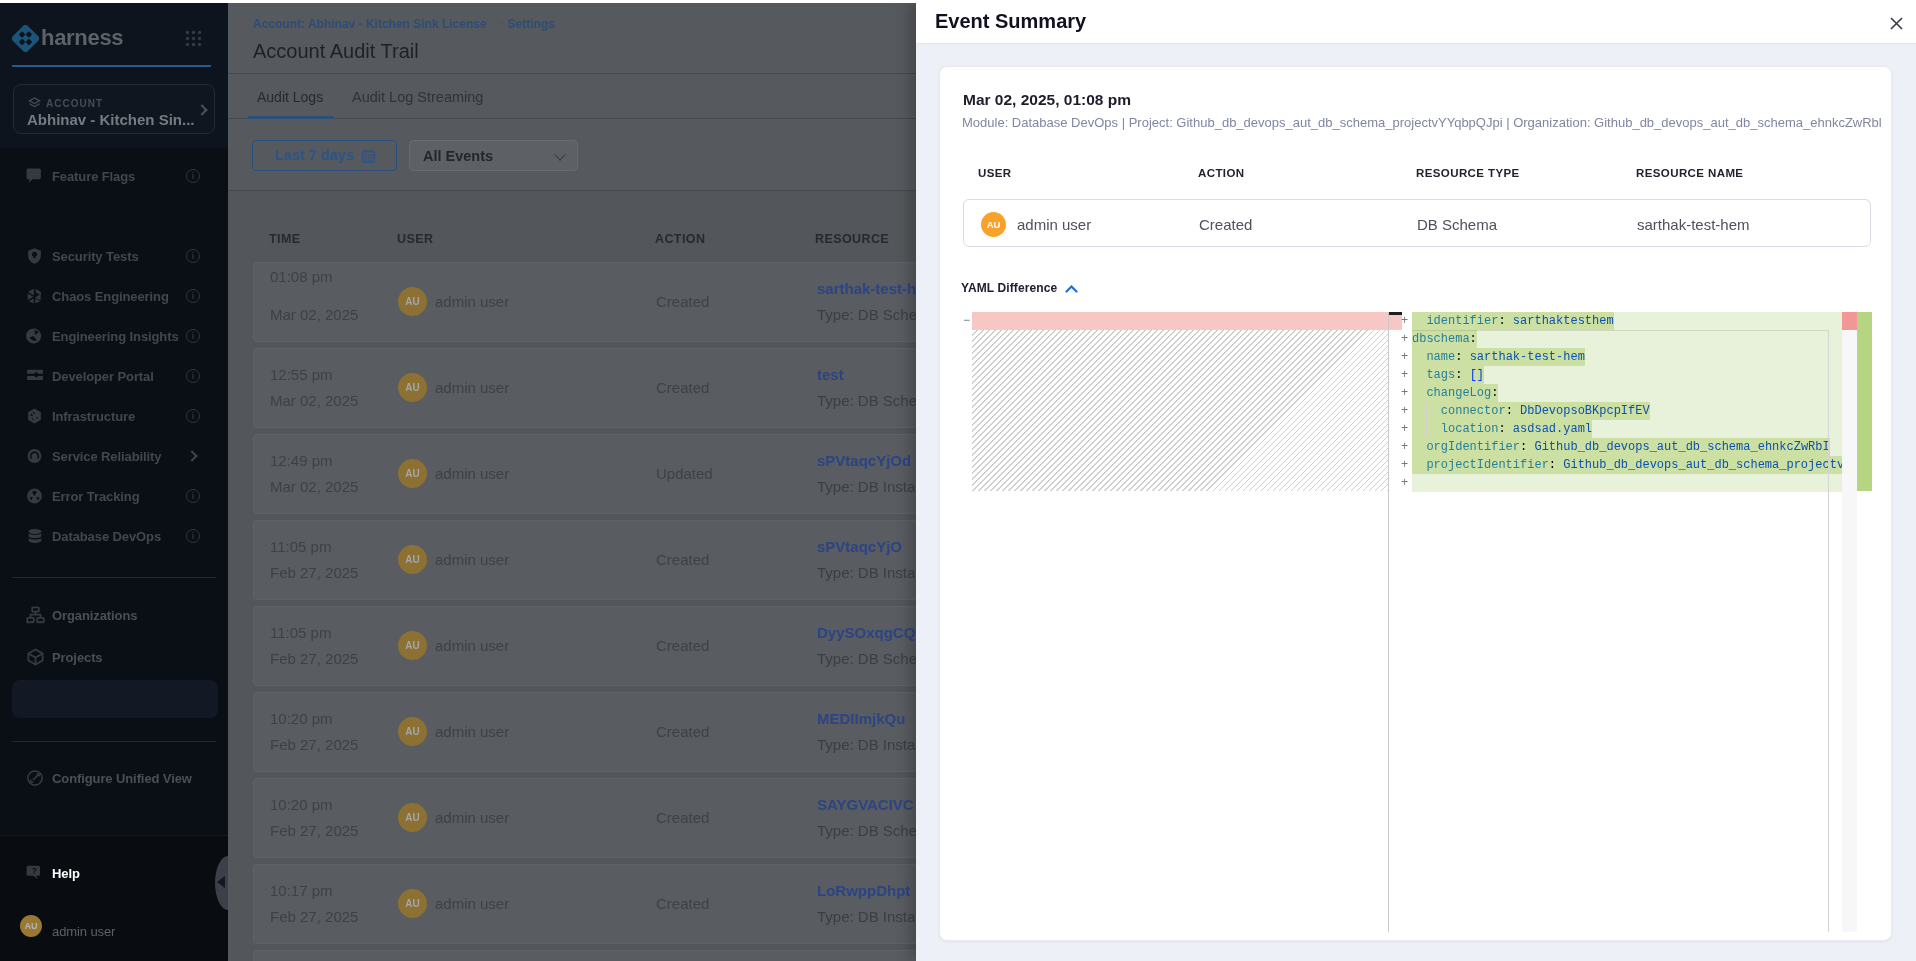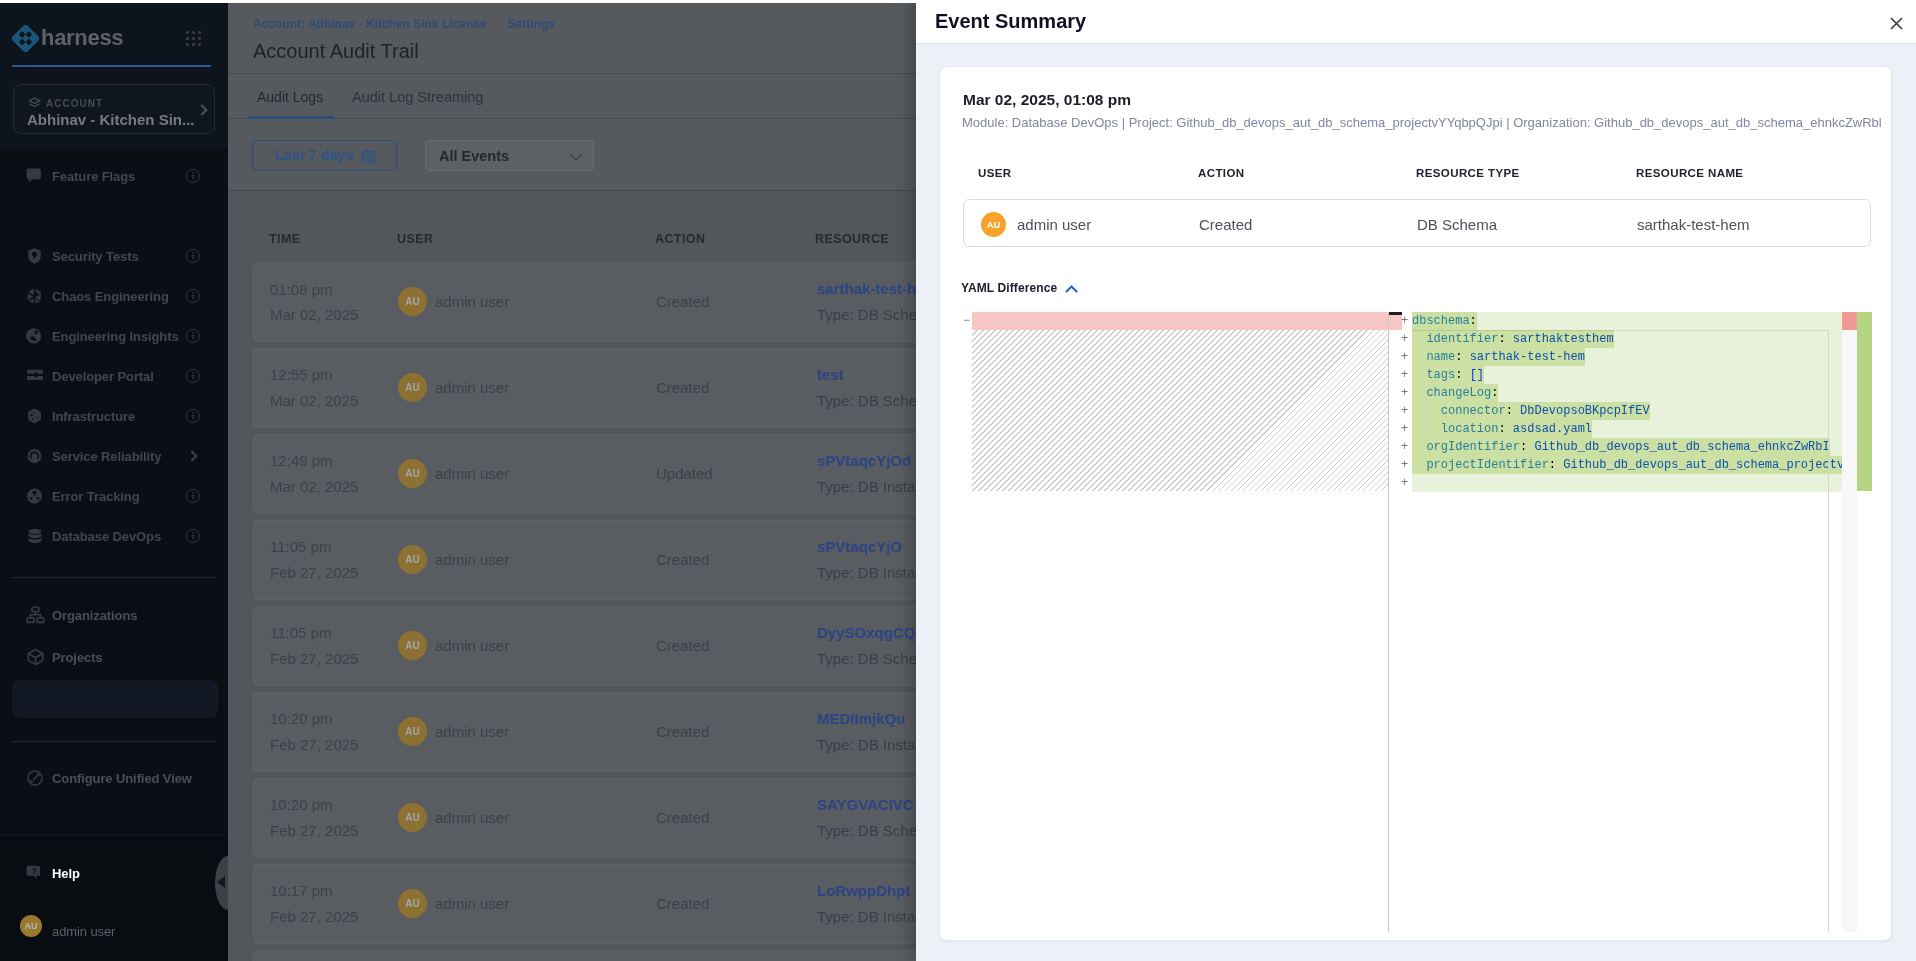--- a/index.html
+++ b/index.html
@@ -219,32 +219,32 @@
           <g fill="#2d5488">
             <rect x="4.2" y="8.6" width="2" height="2"></rect>
             <rect x="7.5" y="8.6" width="2" height="2"></rect>
             <rect x="10.8" y="8.6" width="2" height="2"></rect>
             <rect x="4.2" y="11.7" width="2" height="2"></rect>
             <rect x="7.5" y="11.7" width="2" height="2"></rect>
             <rect x="10.8" y="11.7" width="2" height="2"></rect>
           </g>
         </svg>
     </div>
-    <div class="abs" style="left:197px;top:140px;width:169px;height:31px;background:#5d6064;border:1px solid #686b70;border-radius:4px">
+    <div class="abs" style="left:181px;top:140px;width:169px;height:31px;background:#5d6064;border:1px solid #686b70;border-radius:4px">
       <span class="abs" style="left:13px;top:7px;font-size:14.5px;font-weight:600;color:#24262b">All Events</span>
       <span class="abs" style="left:146px;top:10px;width:8px;height:8px;border-right:1.8px solid #383c42;border-bottom:1.8px solid #383c42;transform:rotate(45deg)"></span>
     </div>
 
     <div class="abs" style="left:41px;top:232px;font-size:12.5px;font-weight:700;color:#26292e;letter-spacing:0.4px">TIME</div>
     <div class="abs" style="left:169px;top:232px;font-size:12.5px;font-weight:700;color:#26292e;letter-spacing:0.4px">USER</div>
     <div class="abs" style="left:427px;top:232px;font-size:12.5px;font-weight:700;color:#26292e;letter-spacing:0.4px">ACTION</div>
     <div class="abs" style="left:587px;top:232px;font-size:12.5px;font-weight:700;color:#26292e;letter-spacing:0.4px">RESOURCE</div>
 
     <div class="row" style="top:262px">
-        <div class="rtime" style="top:18px">01:08 pm</div>
+        <div class="rtime" style="top:5px">01:08 pm</div>
         <div class="rtime" style="top:43px">Mar 02, 2025</div>
         <div class="ravat">AU</div>
         <div class="ruser">admin user</div>
         <div class="ract" style="top:30px">Created</div>
         <div class="rlink" style="top:17px">sarthak-test-hem</div>
         <div class="rtype" style="top:43px">Type: DB Schema</div>
       </div>
     <div class="row" style="top:348px">
         <div class="rtime" style="top:17px">12:55 pm</div>
         <div class="rtime" style="top:43px">Mar 02, 2025</div>
@@ -339,22 +339,22 @@
       <div id="diff" class="abs" style="left:21px;top:245px;width:911px;height:622px;overflow:hidden">
         <div class="abs mono" style="left:2px;top:0;color:#777">−</div>
         <div class="abs" style="left:11px;top:0;width:430px;height:18px;background:#f7c7c6"></div>
         <div class="abs" style="left:428px;top:0;width:13px;height:3px;background:#1e1e1e"></div>
         <div class="abs" style="left:11px;top:18px;width:417px;height:161px;background:repeating-linear-gradient(135deg,#ffffff 0,#ffffff 3.05px,#cfcfcf 3.05px,#cfcfcf 4.25px)"></div>
         <div class="abs" style="left:427px;top:0;width:1px;height:620px;background:#c9c9c9"></div>
 
         <div class="abs mono" style="left:440px;top:0;color:#777">+<br>+<br>+<br>+<br>+<br>+<br>+<br>+<br>+<br>+</div>
 
         <div class="abs" style="left:451px;top:0;width:430px;height:180px;overflow:hidden">
+          <div class="gl"><span class="gc">  <i class="k">identifier</i>: <i class="v">sarthaktesthem</i></span></div>
           <div class="gl"><span class="gc"><i class="k">dbschema</i>:</span></div>
-          <div class="gl"><span class="gc">  <i class="k">identifier</i>: <i class="v">sarthaktesthem</i></span></div>
           <div class="gl"><span class="gc">  <i class="k">name</i>: <i class="v">sarthak-test-hem</i></span></div>
           <div class="gl"><span class="gc">  <i class="k">tags</i>: <i style="color:#0431fa;font-style:normal">[]</i></span></div>
           <div class="gl"><span class="gc">  <i class="k">changeLog</i>:</span></div>
           <div class="gl"><span class="gc">    <i class="k">connector</i>: <i class="v">DbDevopsoBKpcpIfEV</i></span></div>
           <div class="gl"><span class="gc">    <i class="k">location</i>: <i class="v">asdsad.yaml</i></span></div>
           <div class="gl"><span class="gc">  <i class="k">orgIdentifier</i>: <i class="v">Github_db_devops_aut_db_schema_ehnkcZwRbI</i></span></div>
           <div class="gl"><span class="gc">  <i class="k">projectIdentifier</i>: <i class="v">Github_db_devops_aut_db_schema_projectvYYqbpQJpi</i></span></div>
           <div class="gl"></div>
         </div>
 

